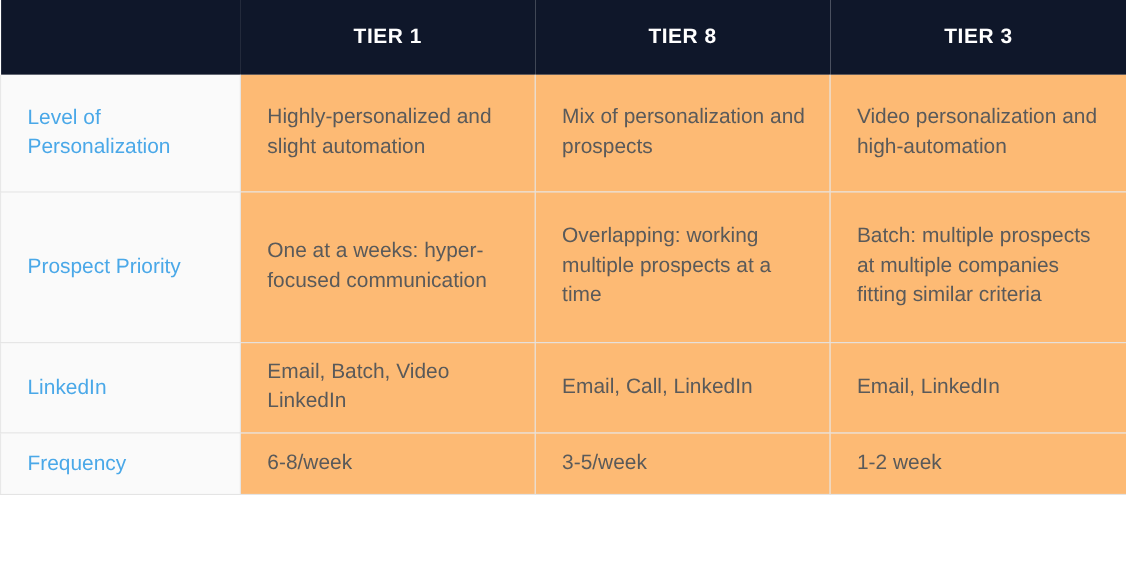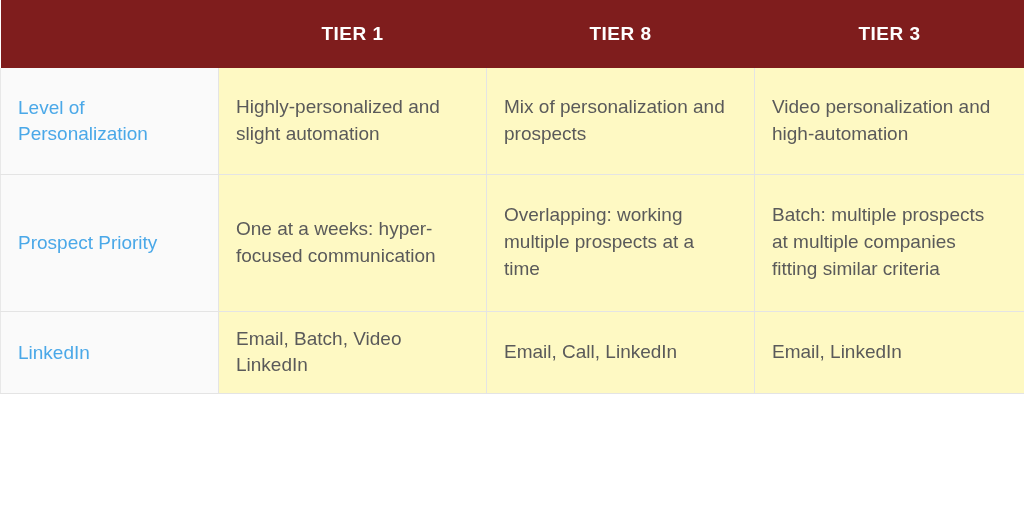--- a/index.html
+++ b/index.html
@@ -20,21 +20,21 @@
     table-layout: fixed;
     background: #ffffff;
   }
 
   .comparison-table col.label-col { width: 218px; }
   .comparison-table col.tier-col  { width: 268px; }
   .comparison-table col.tier-col-last { width: 270px; }
 
   
   thead tr {
-    background: #7f1d1d;
+    background: #0f172a;
     margin-left: 12px;
   }
   thead th {
     height: 68px;
     padding: 0;
     margin: 0;
     border: none;
     color: #ffffff;
     font-size: 19px;
     font-weight: bold;
@@ -45,21 +45,21 @@
   thead th.label-head {
     
   }
 
   
   tbody td {
     border: 1px solid #e4e4e4;
     border-top: none;
     background: #fafafa;
     vertical-align: middle;
-    padding: 14px 20px 14px 17px;
+    padding: 14px 20px 14px 24px;
     box-sizing: border-box;
   }
   tbody tr td:first-child {
     border-left: 1px solid #e8e8e8;
   }
   tbody tr:last-child td {
     border-bottom: 1px solid #e4e4e4;
   }
 
   td.row-label {
@@ -67,21 +67,21 @@
     font-size: 19px;
     line-height: 1.35;
     font-weight: normal;
     background: #fafafa;
   }
 
   td.cell-value {
     color: #5a5a5a;
     font-size: 19px;
     line-height: 1.42;
-    background: #fef9c3;
+    background: #fdba74;
   }
 
   
   tr.row-personalization td { height: 106px; }
   tr.row-priority td        { height: 137px; }
   tr.row-channels td        { height: 73px; }
   tr.row-frequency td       { height: 55px; }
   tr.row-engagement td      { height: 78px; }
 </style>
 </head>
@@ -120,16 +120,22 @@
       <td class="cell-value">Batch: multiple prospects at multiple companies fitting similar criteria</td>
     </tr>
 
     <tr class="row-channels">
       <td class="row-label">LinkedIn</td>
       <td class="cell-value">Email, Batch, Video LinkedIn</td>
       <td class="cell-value">Email, Call, LinkedIn</td>
       <td class="cell-value">Email, LinkedIn</td>
     </tr>
 
+    <tr class="row-frequency">
+      <td class="row-label">Frequency</td>
+      <td class="cell-value">6-8/week</td>
+      <td class="cell-value">3-5/week</td>
+      <td class="cell-value">1-2 week</td>
+    </tr>
 
 
   </tbody>
 </table>
 
 </body></html>

